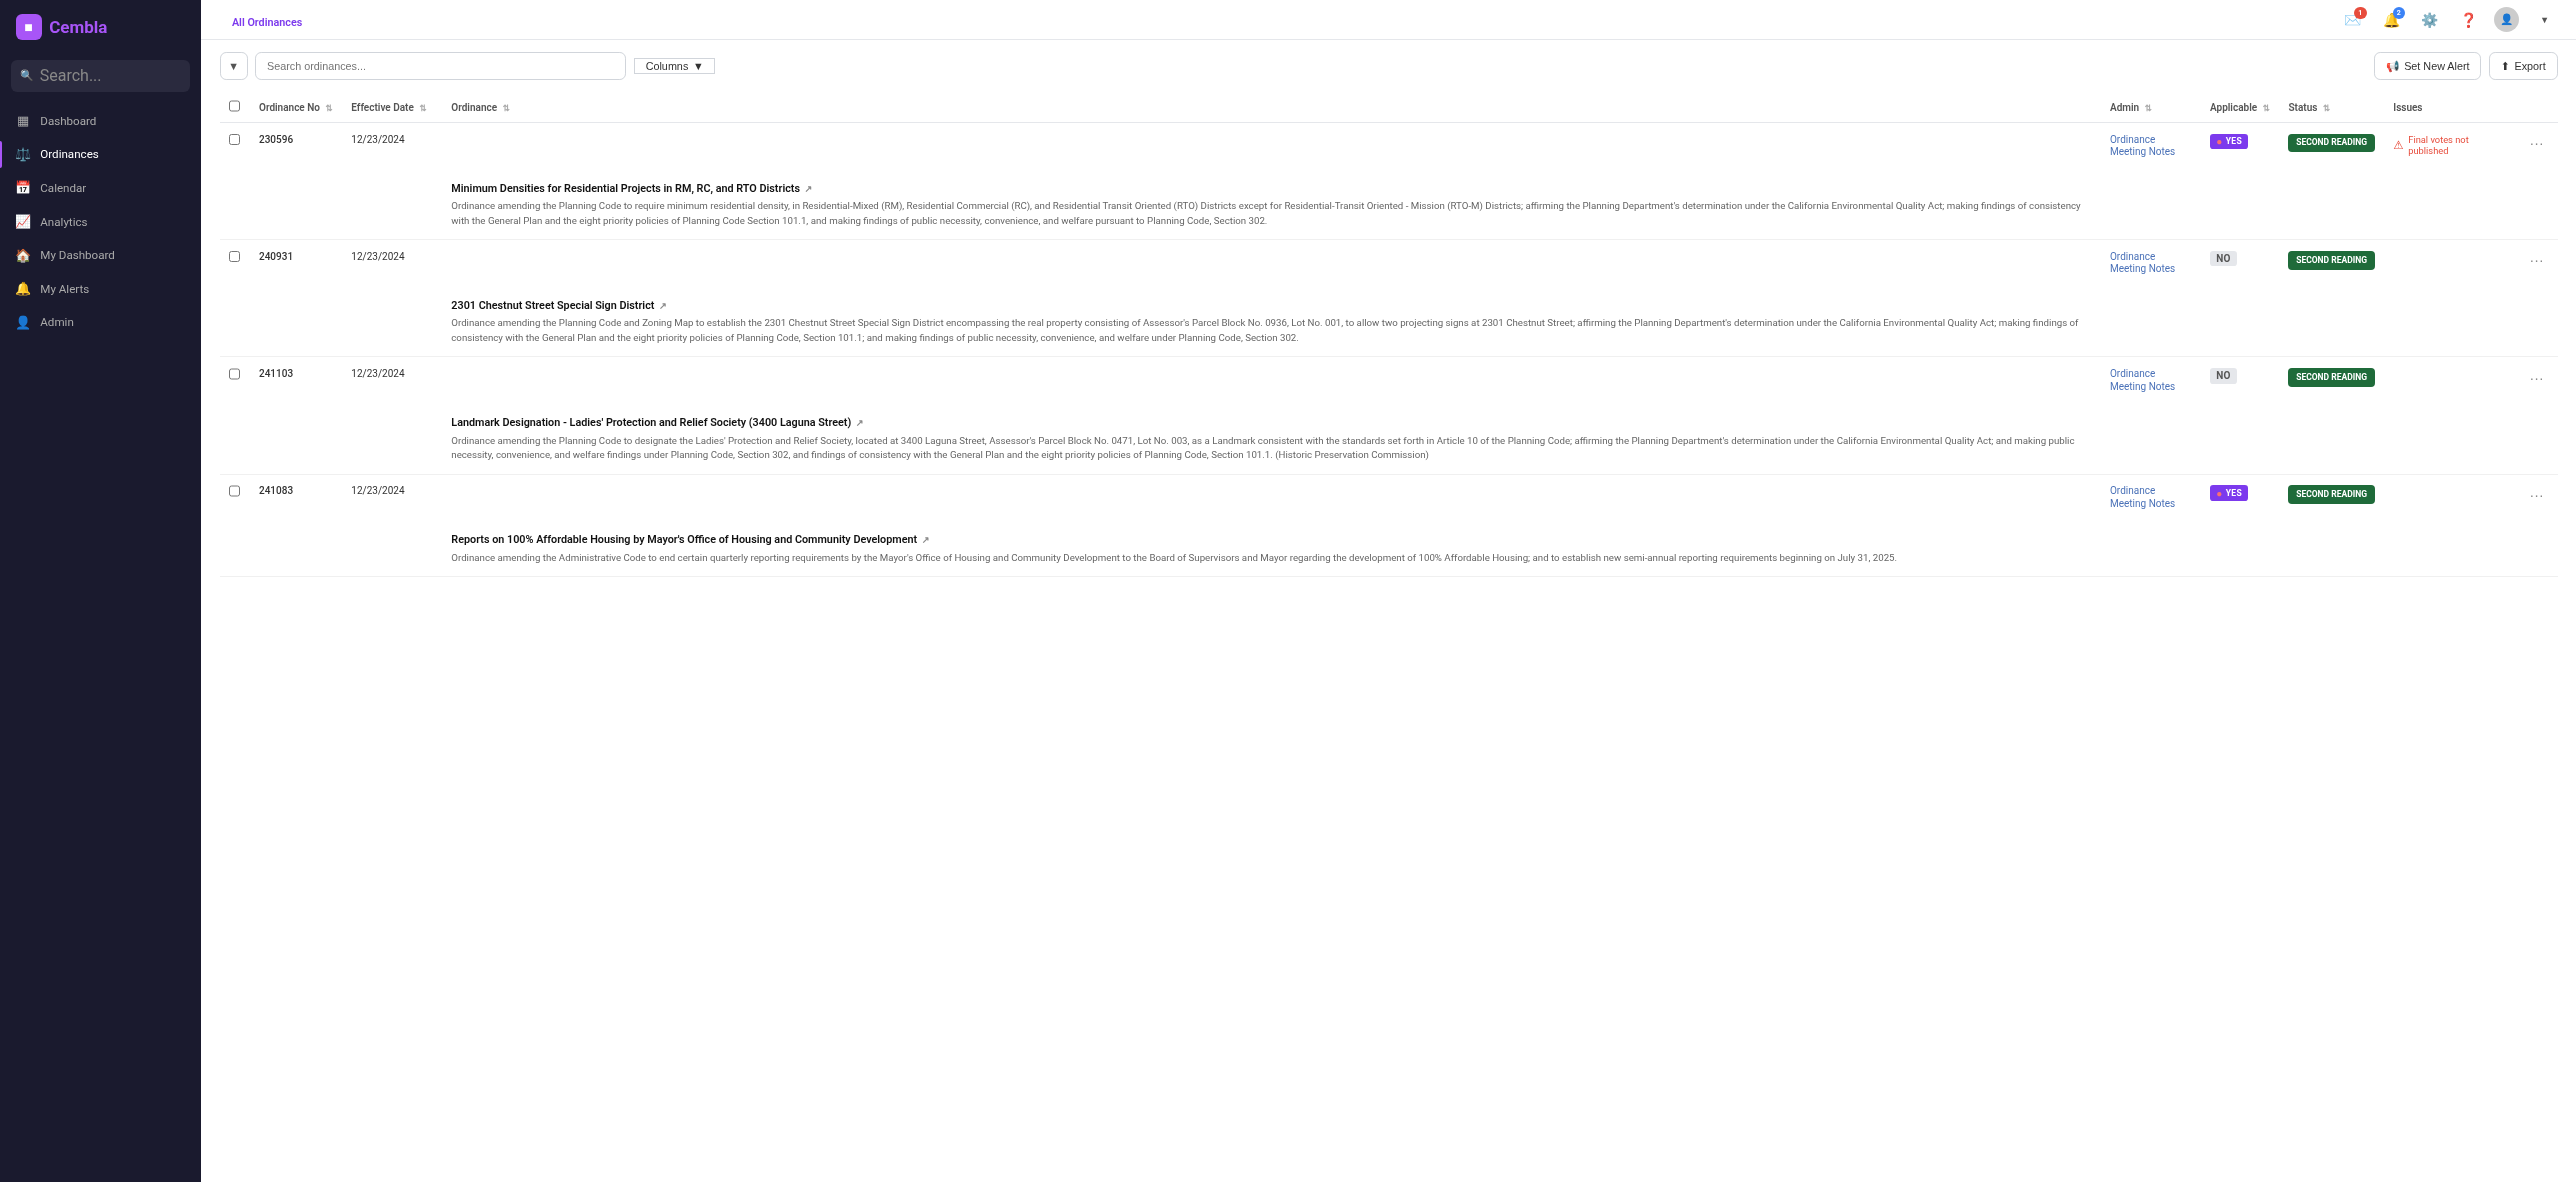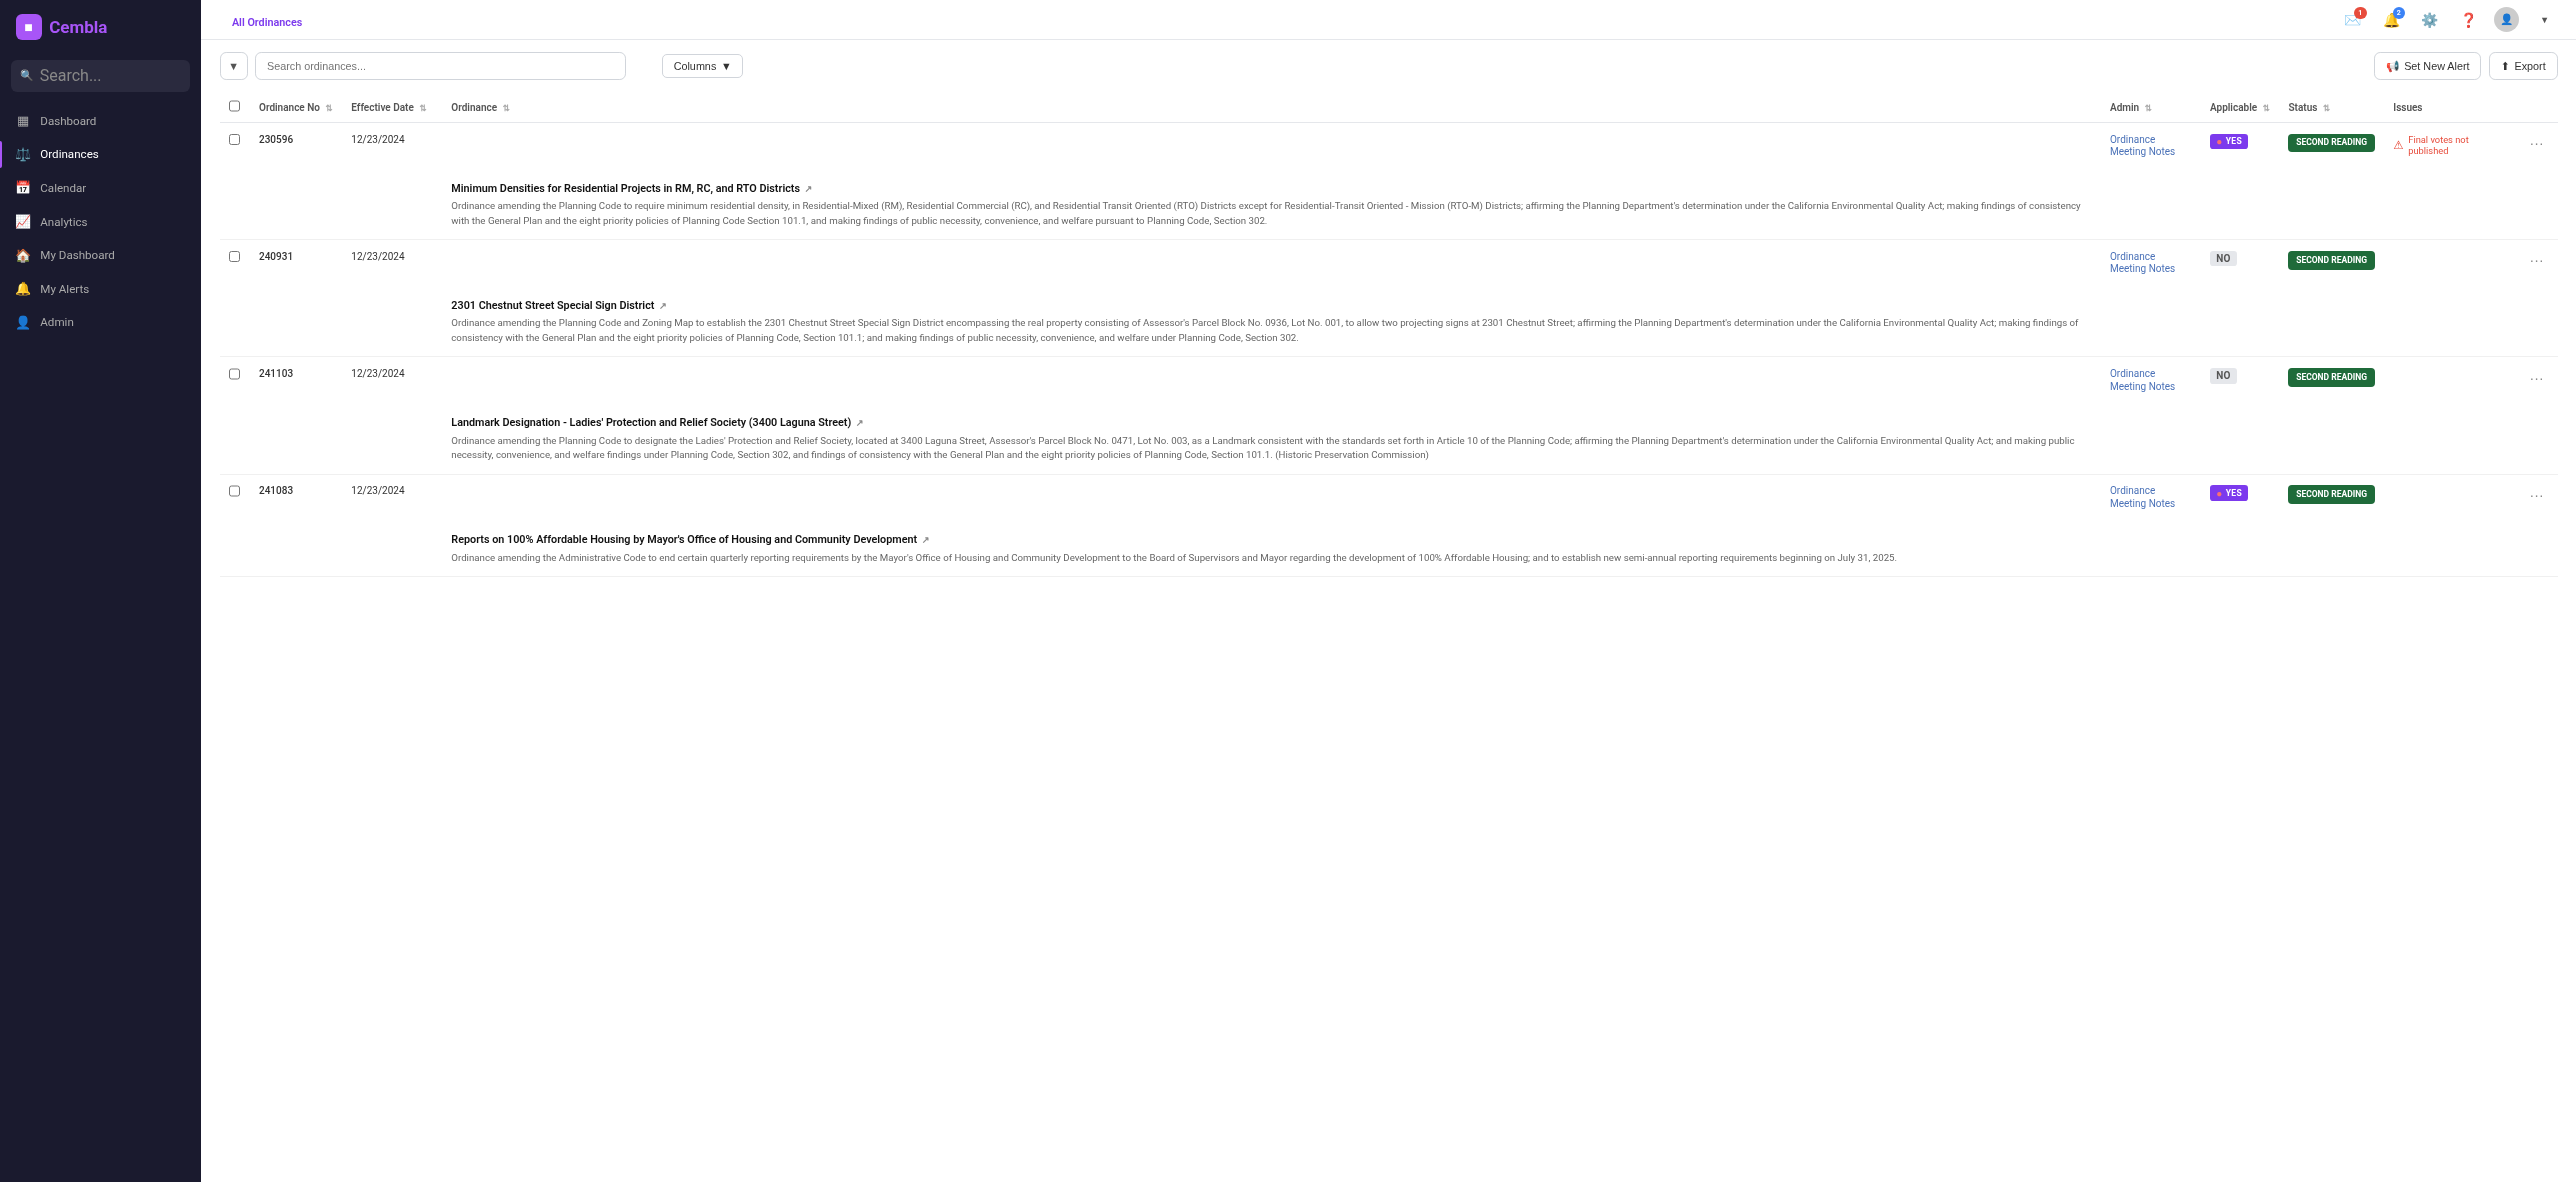--- a/index.html
+++ b/index.html
@@ -207,28 +207,27 @@
       font-size: 10.8px;
       color: #888;
       background: #fff;
       outline: none;
     }
     .columns-btn {
       display: flex;
       align-items: center;
       gap: 4.6px;
       padding: 0 10.8px;
-      height: 24px;
+      height: 16px;
       border: 0.8px solid #d1d5db;
-      border-radius: 5px;
+      border-radius: 0;
       background: #fff;
       font-size: 10.8px;
       cursor: pointer;
       color: #333;
-      margin-left: 28px;
     }
     .spacer { flex: 1; }
     .alert-btn {
       display: flex;
       align-items: center;
       gap: 4.6px;
       padding: 0 10.8px;
       height: 28px;
       border: 0.8px solid #d1d5db;
       border-radius: 6.2px;

